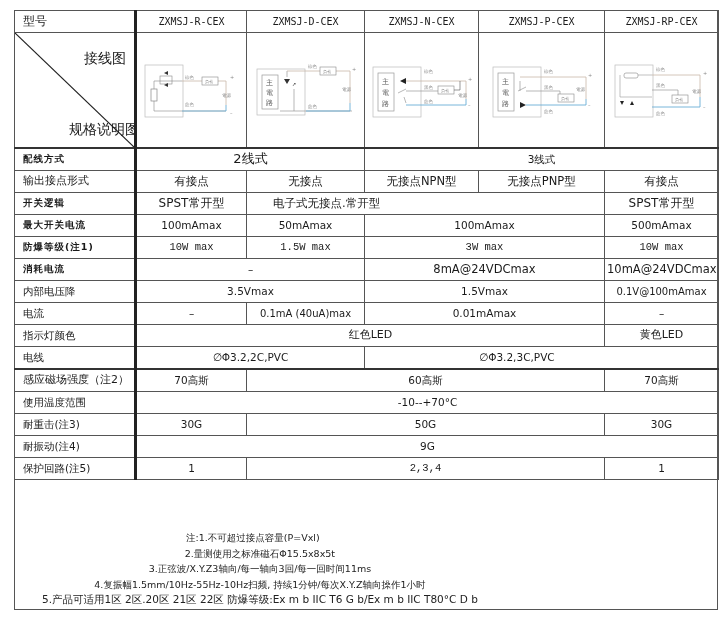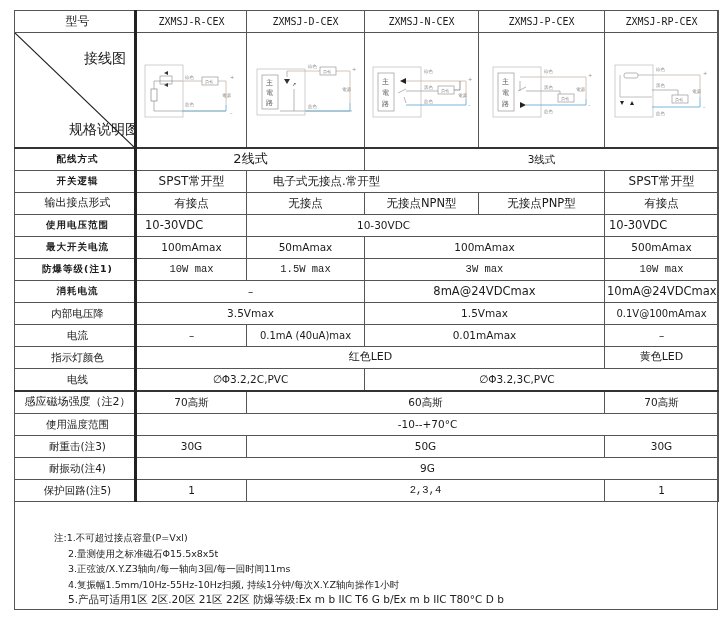--- a/index.html
+++ b/index.html
@@ -4,33 +4,33 @@
 <style>
   html, body { margin: 0; padding: 0; background: #ffffff; }
   body { width: 723px; height: 620px; position: relative; overflow: hidden;
          font-family: "DejaVu Sans", "Liberation Sans", sans-serif; color: #1a1a1a; }
   .sheet { position: absolute; left: 14px; top: 10px; width: 704px; height: 600px;
            border: 1px solid #555; box-sizing: border-box; }
   table.spec { position: absolute; left: 14px; top: 10px; width: 704px; border-collapse: collapse;
                table-layout: fixed; font-size: 10.5px; }
   table.spec td { border: 1px solid #555; text-align: center; vertical-align: middle;
                   padding: 0 2px; height: 21px; line-height: 1.1; white-space: nowrap; overflow: hidden; }
-  table.spec td.lbl { text-align: center; padding-left: 8px; border-right: 3px solid #222; font-size: 10.5px; }
+  table.spec td.lbl { text-align: left; padding-left: 8px; border-right: 3px solid #222; font-size: 10.5px; }
   table.spec td.lbl.bold { font-weight: bold; font-size: 9.5px; letter-spacing: 1px; }
   table.spec tr.thick-bottom td { border-bottom: 2px solid #333; }
   table.spec td.model { font-family: "DejaVu Sans Mono", "Liberation Mono", monospace; font-size: 10px; height: 20px; }
   table.spec td.big { font-size: 13px; }
   table.spec td.mono { font-family: "Liberation Mono", "DejaVu Sans Mono", monospace; font-size: 10.5px; }
   td.diag-cell { position: relative; height: 82px !important; padding: 16px !important; }
   td.diag-cell svg.diag-line { position: absolute; left: 0; top: 0; width: 100%; height: 100%; }
   .diag-top { position: absolute; right: 8px; top: 18px; font-size: 14px; }
   .diag-bot { position: absolute; left: 8px; bottom: 10px; font-size: 14px; margin-left: 46px; }
   td.wiring { height: 82px !important; padding: 0 !important; }
   td.wiring svg { display: block; margin: 0 auto; }
-  .notes { position: absolute; left: 54px; top: 530px; font-size: 9.5px; line-height: 15.5px; color: #222; }
+  .notes { position: absolute; left: 28px; top: 530px; font-size: 9.5px; line-height: 15.5px; color: #222; text-align: center; }
   .notes div { white-space: nowrap; }
   .notes .n1 { }
   .notes .indent { padding-left: 14px; }
   .notes .n5 { font-size: 10.5px; }
 </style>
 </head>
 <body>
 
 <div class="sheet"></div>
 
@@ -173,41 +173,35 @@
     </td>
   </tr>
 
   <tr>
     <td class="lbl bold">配线方式</td>
     <td colspan="2" class="big">2线式</td>
     <td colspan="3">3线式</td>
   </tr>
 
   <tr>
-    <td class="lbl bold">开关逻辑</td>
-    <td class="big" style="font-size:12px">SPST常开型</td>
-    <td colspan="3" style="font-size:11.5px; text-align:left; padding-left:26px;">电子式无接点.常开型</td>
-    <td style="font-size:12px">SPST常开型</td>
-  </tr>
-
-  <tr>
     <td class="lbl" style="font-size:11px">输出接点形式</td>
     <td style="font-size:11.5px">有接点</td>
     <td style="font-size:11.5px">无接点</td>
     <td style="font-size:11.5px">无接点NPN型</td>
     <td style="font-size:11.5px">无接点PNP型</td>
     <td style="font-size:11.5px">有接点</td>
   </tr>
 
   <tr>
-    <td class="lbl bold">使用电压范围</td>
-    <td style="text-align:left; padding-left:8px; font-size:11.5px">10-30VDC</td>
-    <td colspan="3" style="text-align:left; padding-left:110px">10-30VDC</td>
-    <td style="text-align:left; padding-left:4px; font-size:11.5px">10-30VDC</td>
-  </tr>
+    <td class="lbl bold">开关逻辑</td>
+    <td class="big" style="font-size:12px">SPST常开型</td>
+    <td colspan="3" style="font-size:11.5px; text-align:left; padding-left:26px;">电子式无接点.常开型</td>
+    <td style="font-size:12px">SPST常开型</td>
+  </tr>
+
 
   <tr>
     <td class="lbl bold">最大开关电流</td>
     <td>100mAmax</td>
     <td>50mAmax</td>
     <td colspan="2">100mAmax</td>
     <td>500mAmax</td>
   </tr>
 
   <tr>

